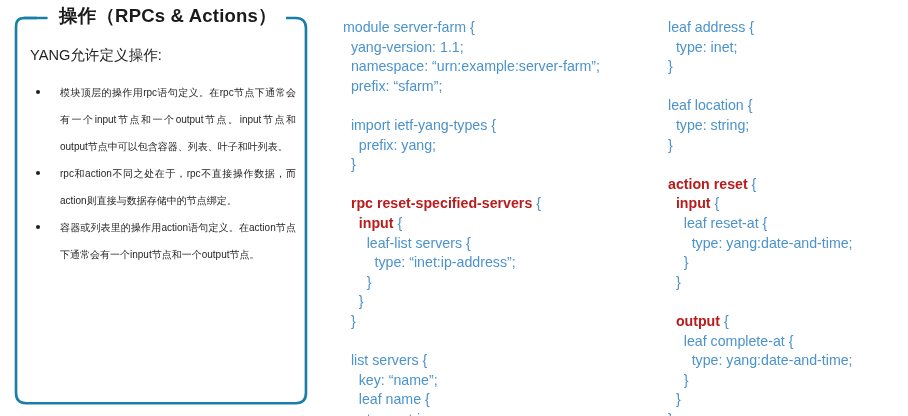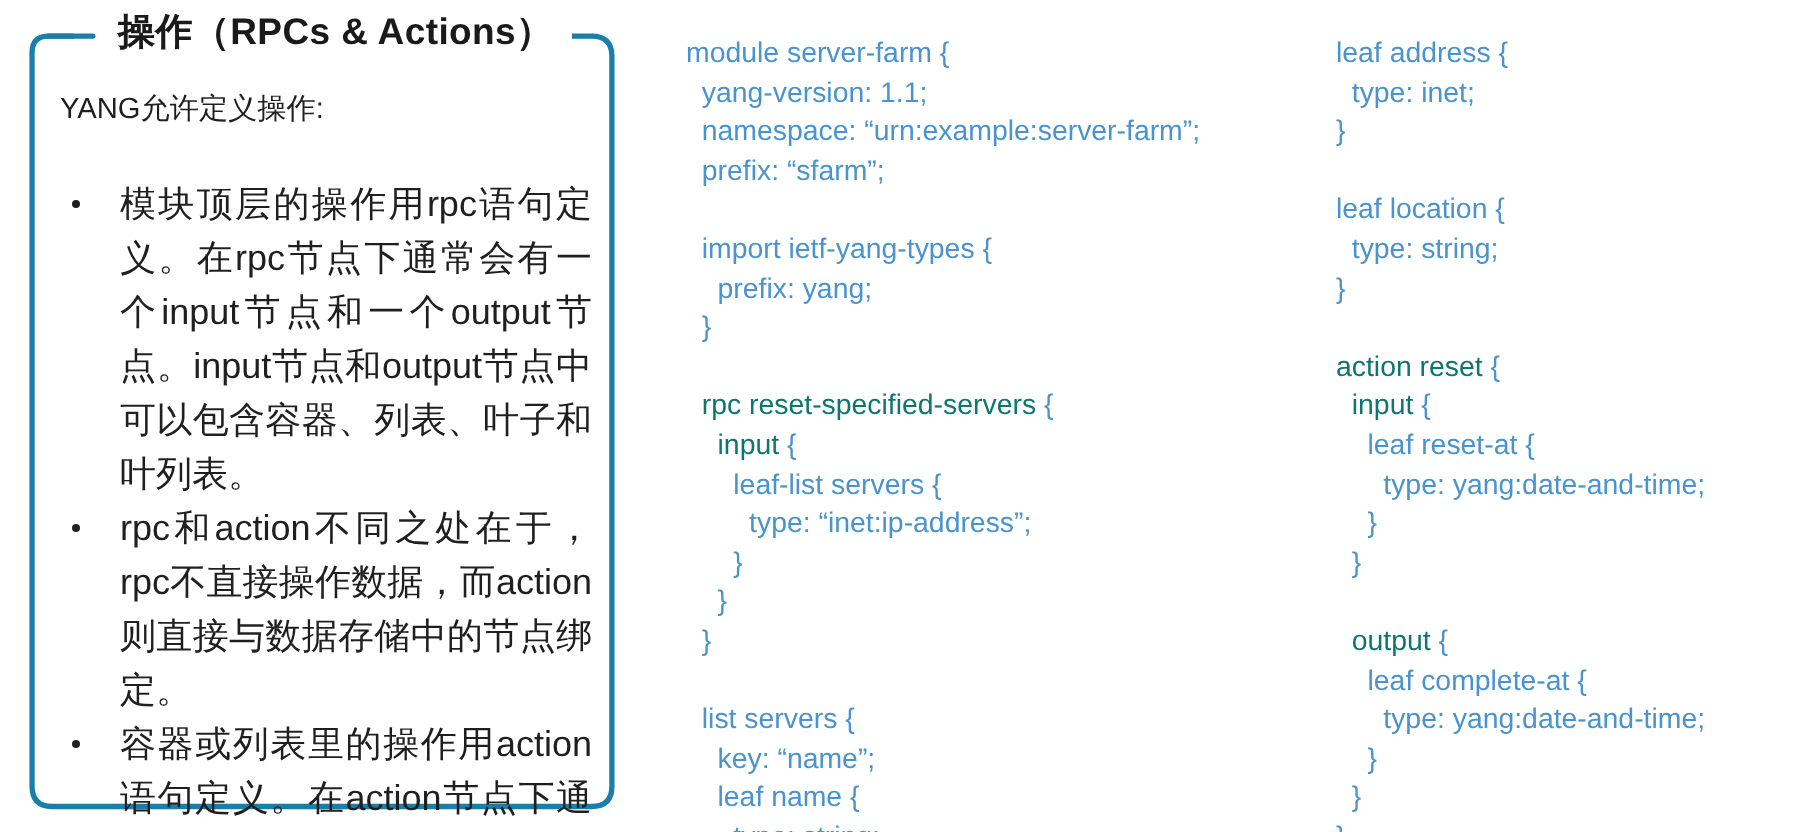--- a/index.html
+++ b/index.html
@@ -46,31 +46,31 @@
     position: absolute;
     left: 16px;
     right: 12px;
     top: 26px;
     color: #1f1f1f;
   }
   #intro-line {
     font-size: 14.6px;
     line-height: 27px;
     color: #1f1f1f;
-    margin-bottom: 20px;
+    margin-bottom: 10px;
   }
   ul.bullets {
     list-style: none;
     margin: 0;
     padding: 0;
   }
   ul.bullets > li {
     position: relative;
     padding-left: 30px;
-    font-size: 18px;
+    font-size: 10px;
     line-height: 27px;
     color: #1f1f1f;
     margin: 0;
     text-align: justify;
     text-justify: inter-ideograph;
   }
   ul.bullets > li .dot {
     position: absolute;
     left: 6px;
     top: 11px;
@@ -87,22 +87,22 @@
     font-size: 14.2px;
     line-height: 19.6px;
     white-space: pre;
     color: #4b93cd;
   }
   #code-mid { left: 343px; top: 18px; }
   #code-right { left: 668px; top: 18px; }
   .code-col .ln { display: block; min-height: 19.6px; }
   .code-col .blank { display: block; height: 19.6px; }
   .kw {
-    color: #0f766e;
-    font-weight: normal;
+    color: #b91c1c;
+    font-weight: bold;
   }
 </style>
 </head>
 <body>
 
 <div id="callout">
 
   <svg id="callout-frame" viewBox="0 0 290 384" preserveAspectRatio="none">
 
     <path d="M 22 2 L 0 2" fill="none" stroke="#1a7fa8" stroke-width="2.6" stroke-linecap="round" transform="translate(10,0)"></path>

